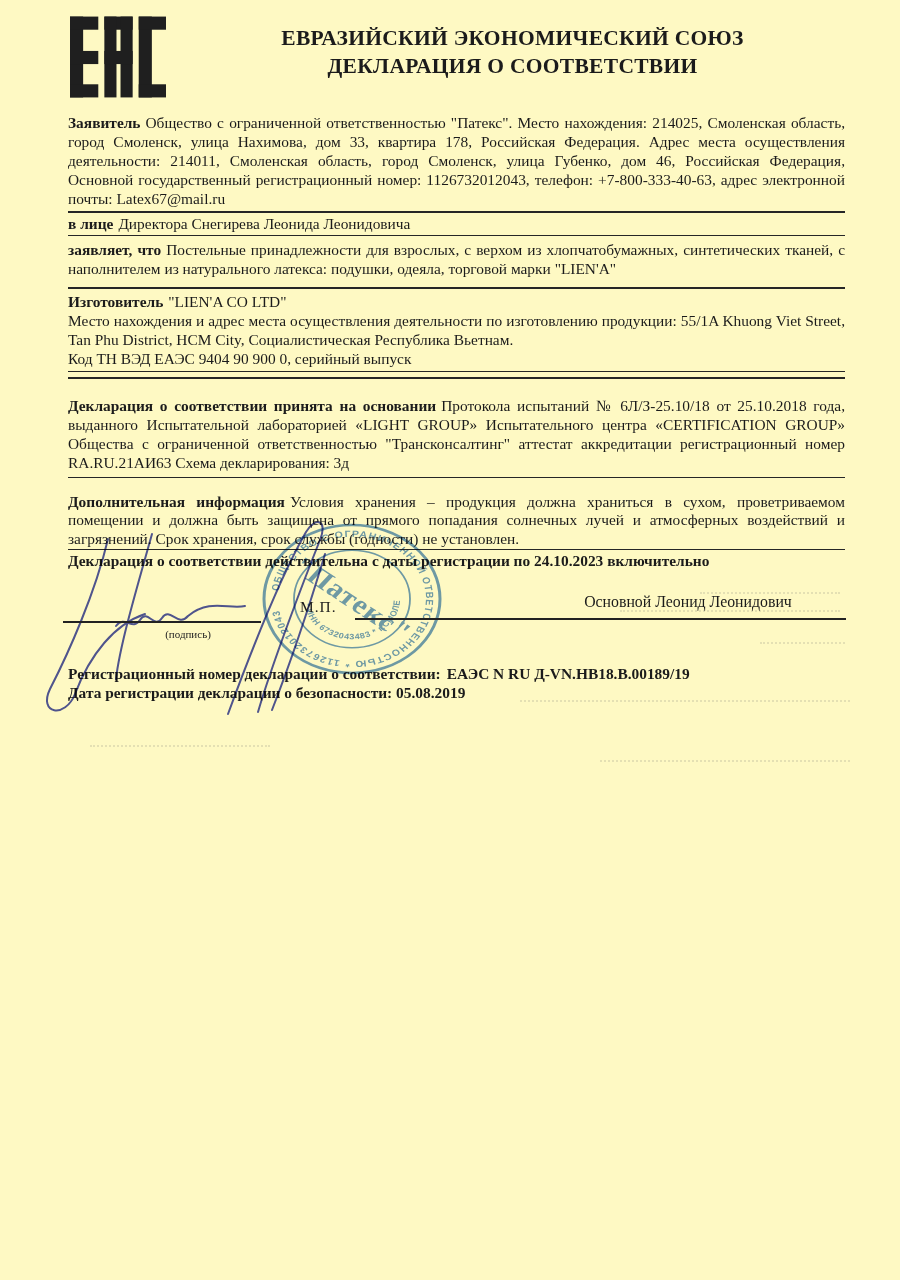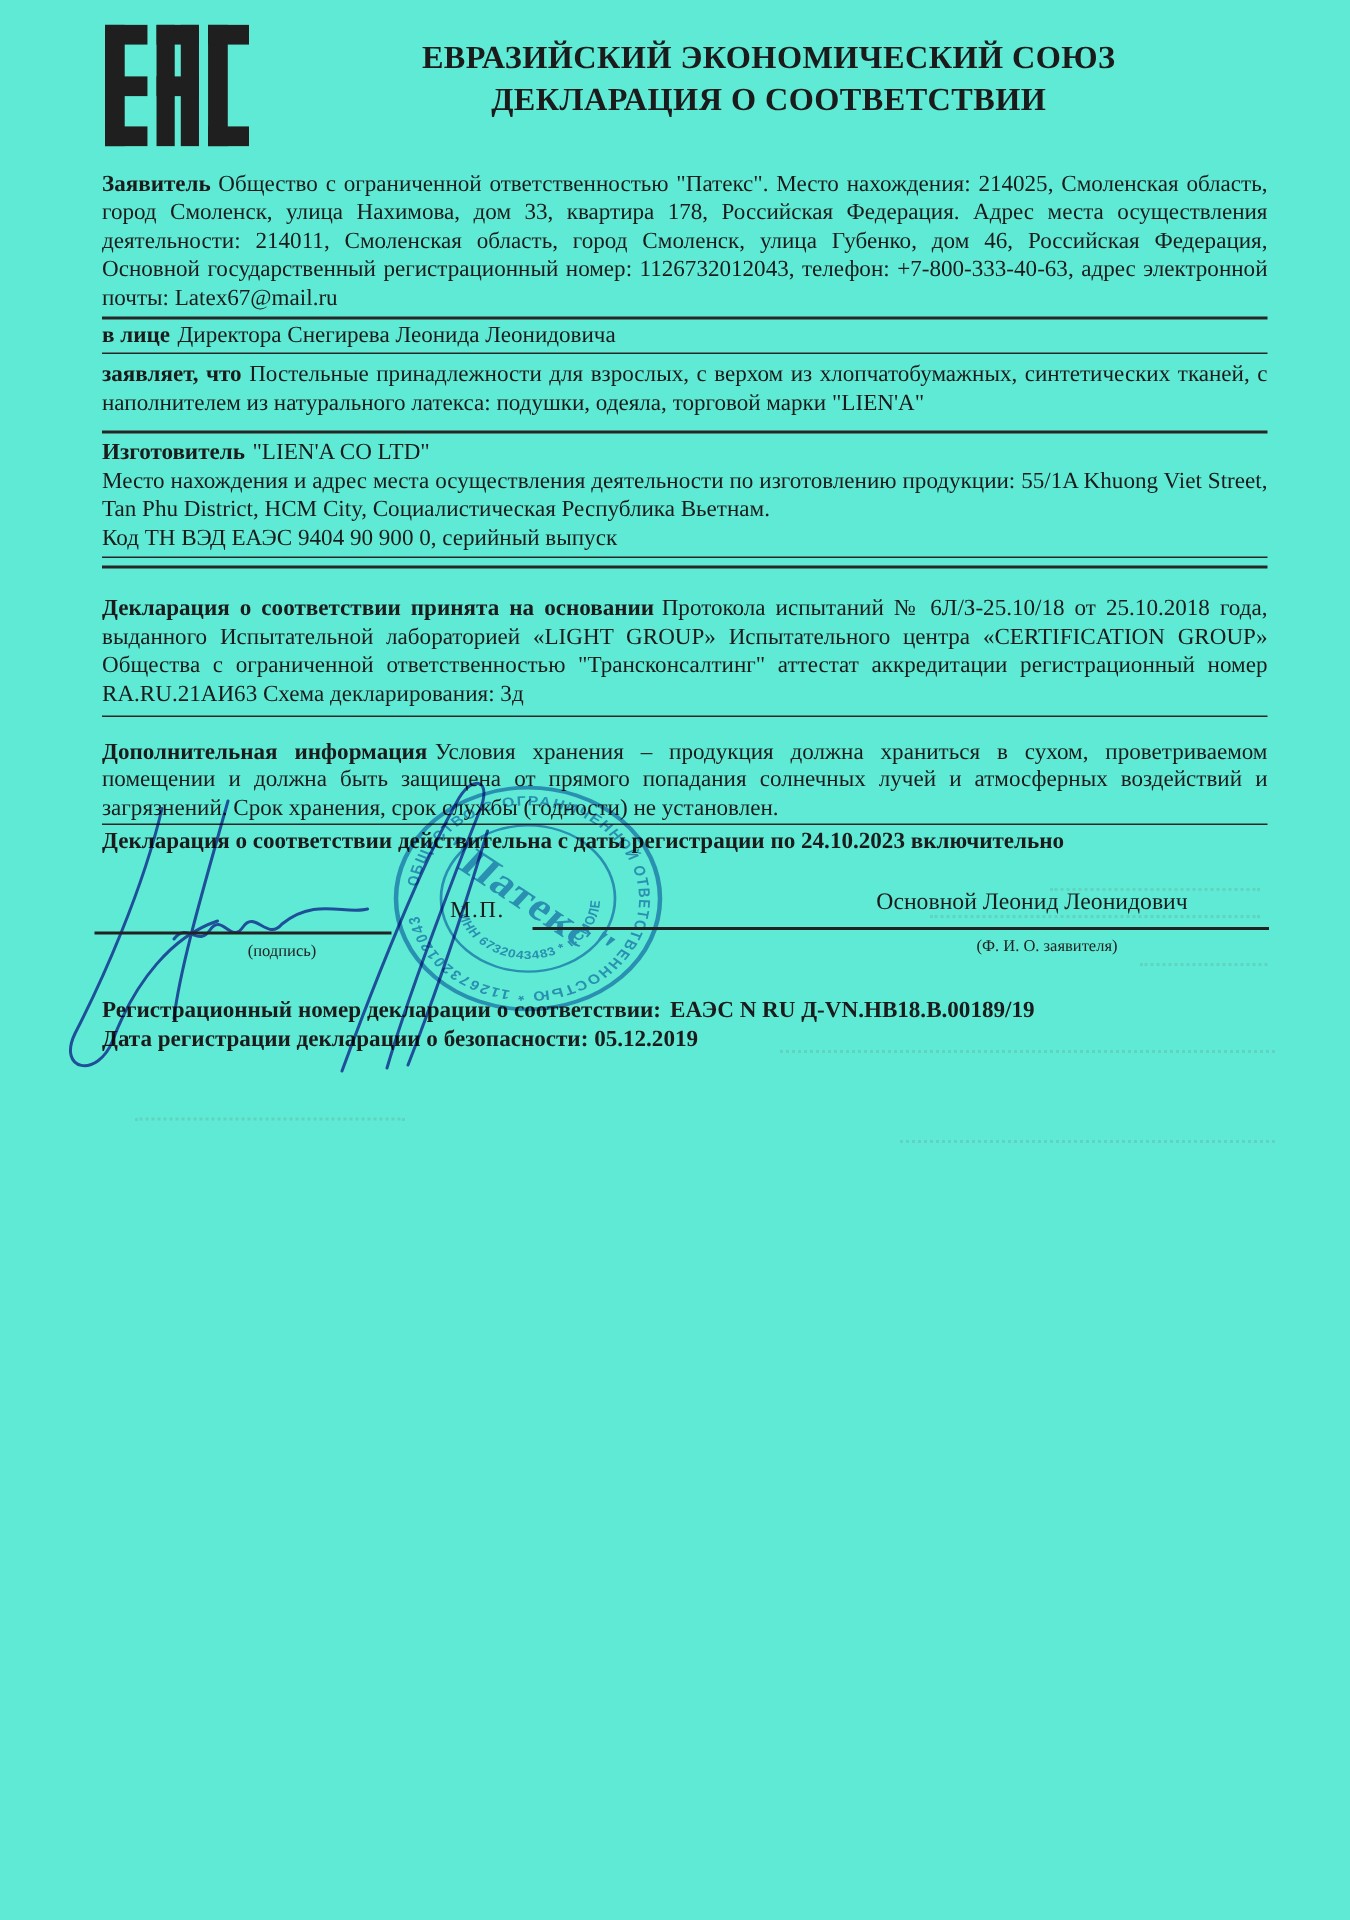--- a/index.html
+++ b/index.html
@@ -1,19 +1,19 @@
 <!DOCTYPE html>
 <html><head>
 <meta charset="utf-8">
 <style>
   html,body{margin:0;padding:0;background:#e8e8e8;}
   .page{
     position:relative;
     width:900px;height:1280px;
-    background:#5eead4;
+    background:#fef9c3;
     font-family:"Liberation Serif","DejaVu Serif",serif;
     color:#1b1b1b;
     overflow:hidden;
     margin:0 auto;
   }
   
   .eac{position:absolute;left:70px;top:16px;width:96px;height:82px;}
   .title{
     position:absolute;left:180px;right:55px;top:24px;
     text-align:center;font-weight:bold;font-size:21.5px;line-height:28px;
@@ -137,26 +137,25 @@
           </g>
           <text transform="rotate(38)" x="0" y="10" text-anchor="middle" fill="#5a8fd0" stroke="none" font-family="Liberation Serif, serif" font-size="31" font-weight="bold" letter-spacing="1">"Патекс"</text>
         </g>
       </svg>
 
       <div class="sig-line left"></div>
       <div class="caption sig-caption">(подпись)</div>
       <div class="mp">М.П.</div>
       <div class="signatory">Основной Леонид Леонидович</div>
       <div class="sig-line right"></div>
-      <div class="caption name-caption">(Ф. И. О. заявителя)</div>
     </div>
 
     <p class="para reg"><span class="lbl">Регистрационный номер декларации о соответствии:</span><span>ЕАЭС N RU Д-VN.НВ18.В.00189/19</span></p>
 
-    <p class="para date"><span class="lbl">Дата регистрации декларации о безопасности:</span> <span>05.12.2019</span></p>
+    <p class="para date"><span class="lbl">Дата регистрации декларации о безопасности:</span> <span>05.08.2019</span></p>
 
   </div>
 
   <div class="noise" style="left:700px;top:592px;width:140px;"></div>
   <div class="noise" style="left:620px;top:610px;width:220px;"></div>
   <div class="noise" style="left:760px;top:642px;width:85px;"></div>
   <div class="noise" style="left:520px;top:700px;width:330px;"></div>
   <div class="noise" style="left:600px;top:760px;width:250px;"></div>
   <div class="noise" style="left:90px;top:745px;width:180px;"></div>
 

